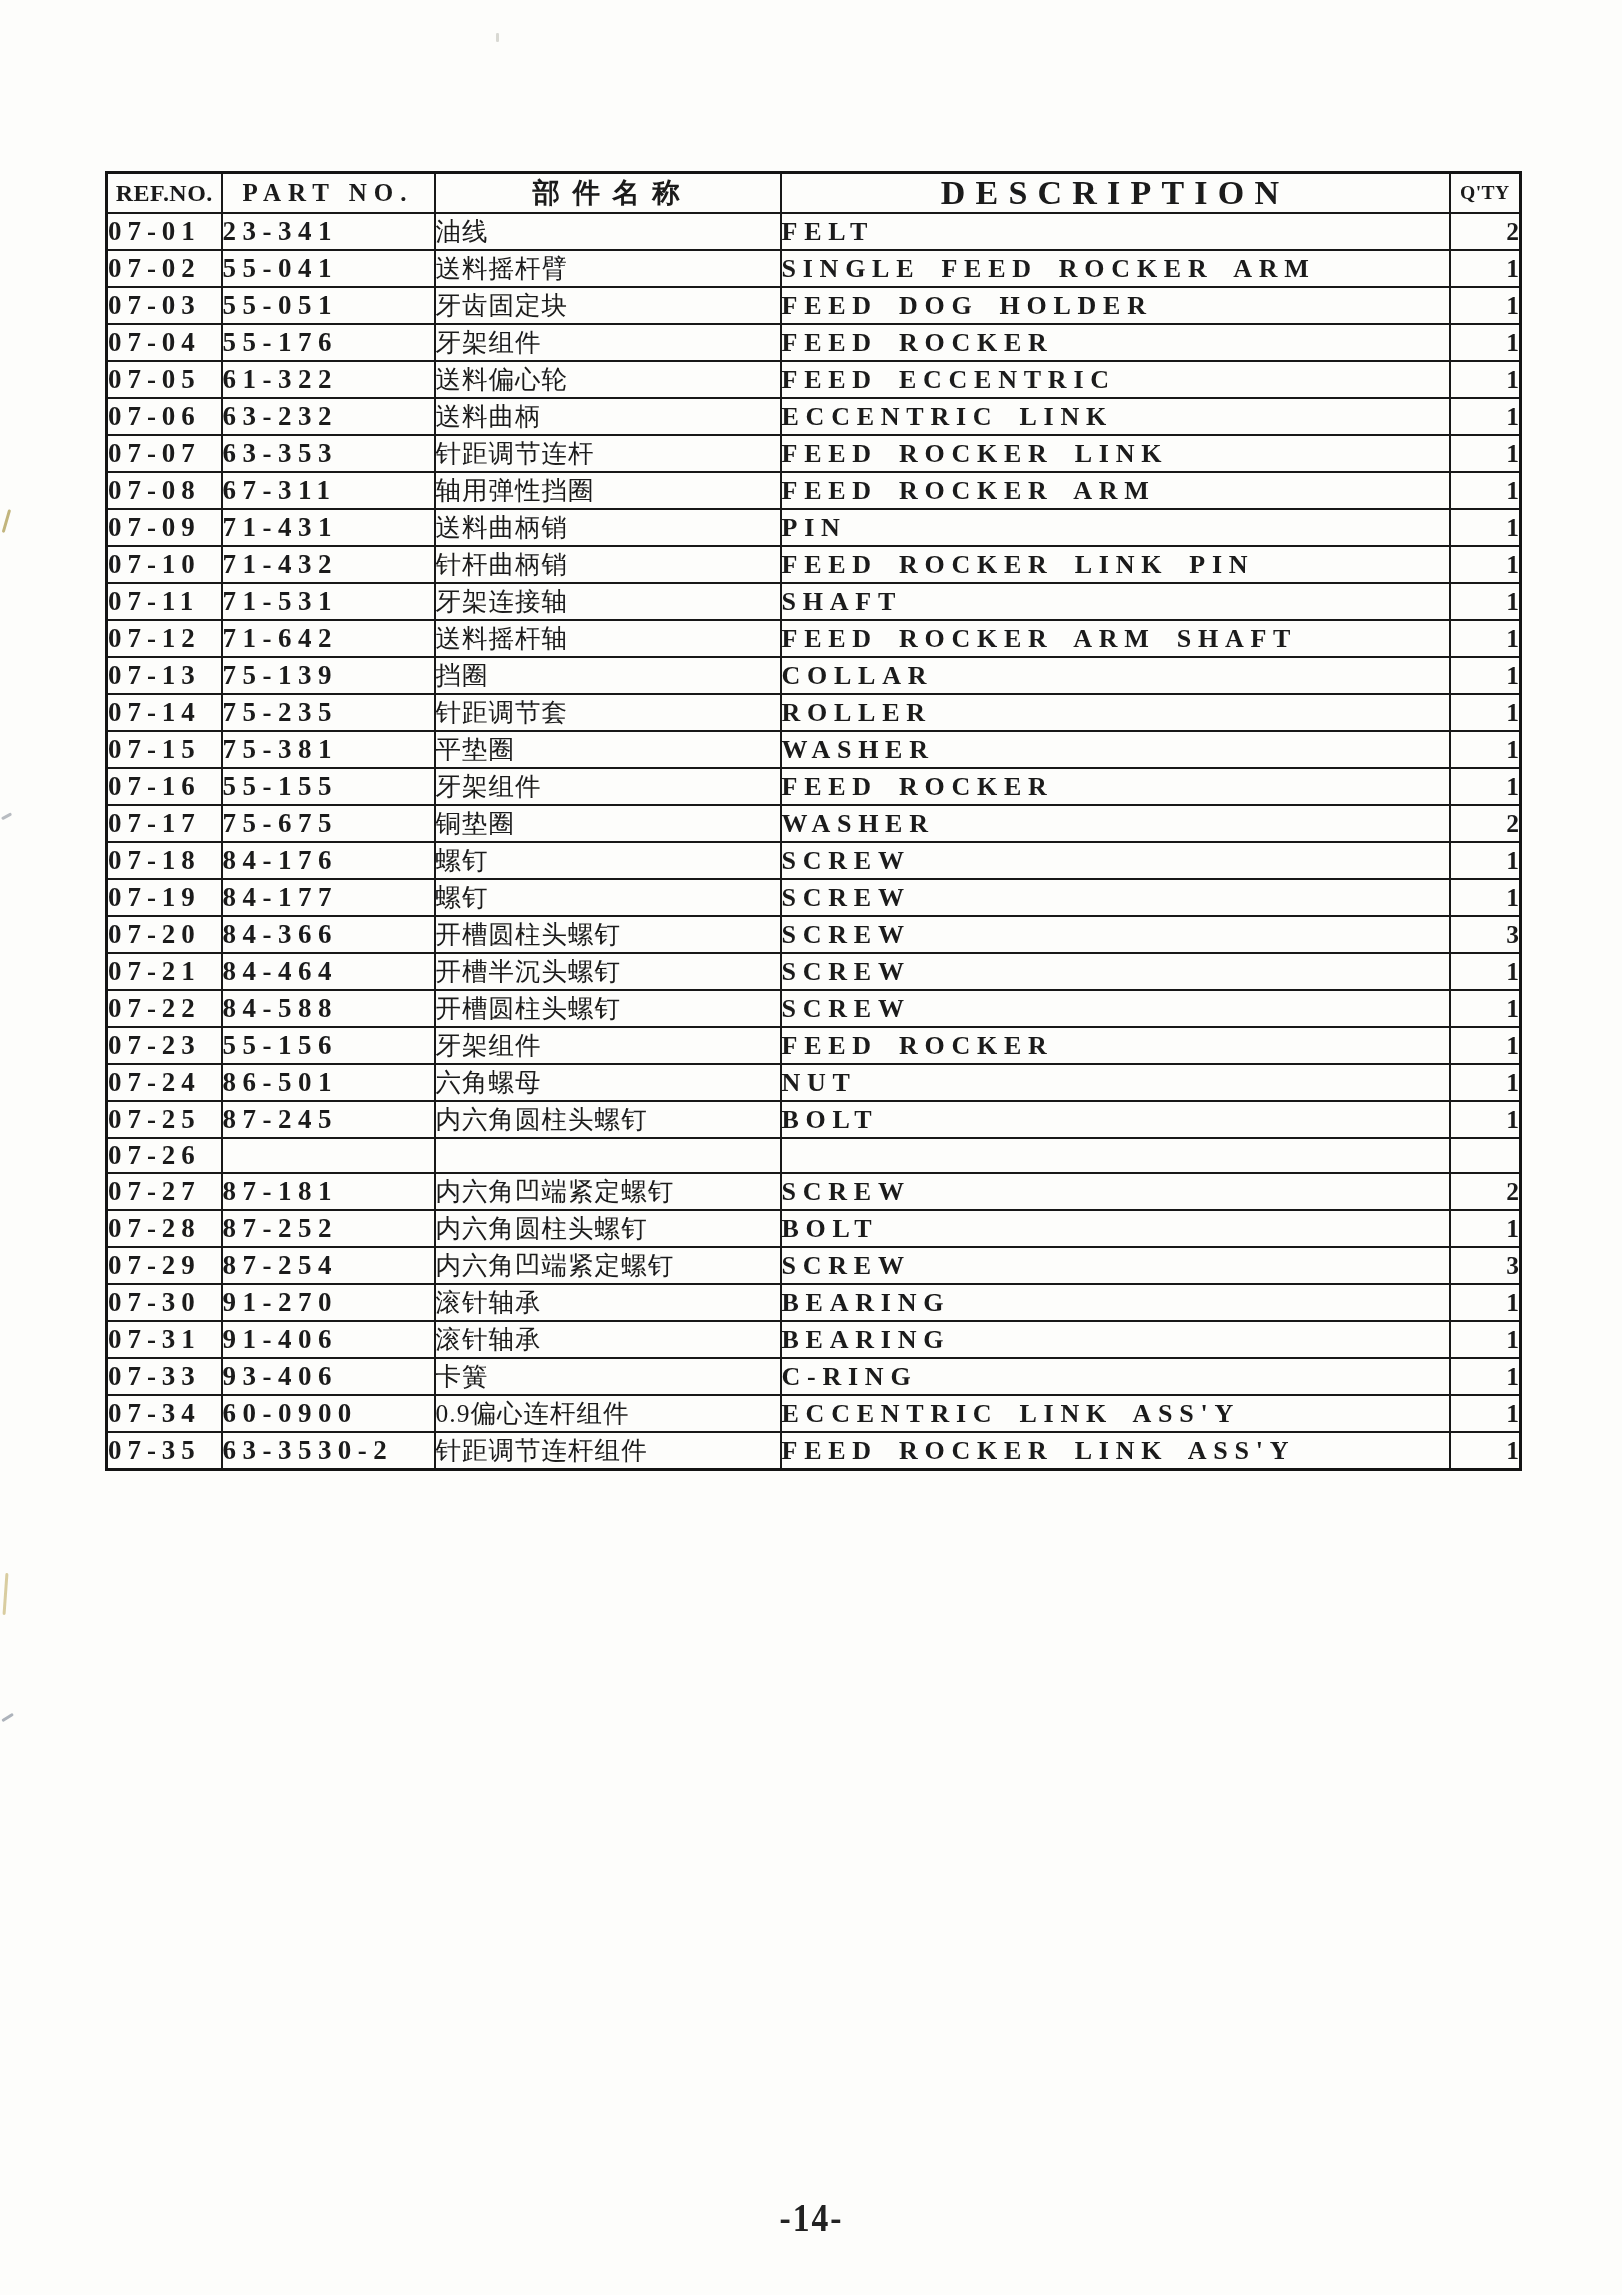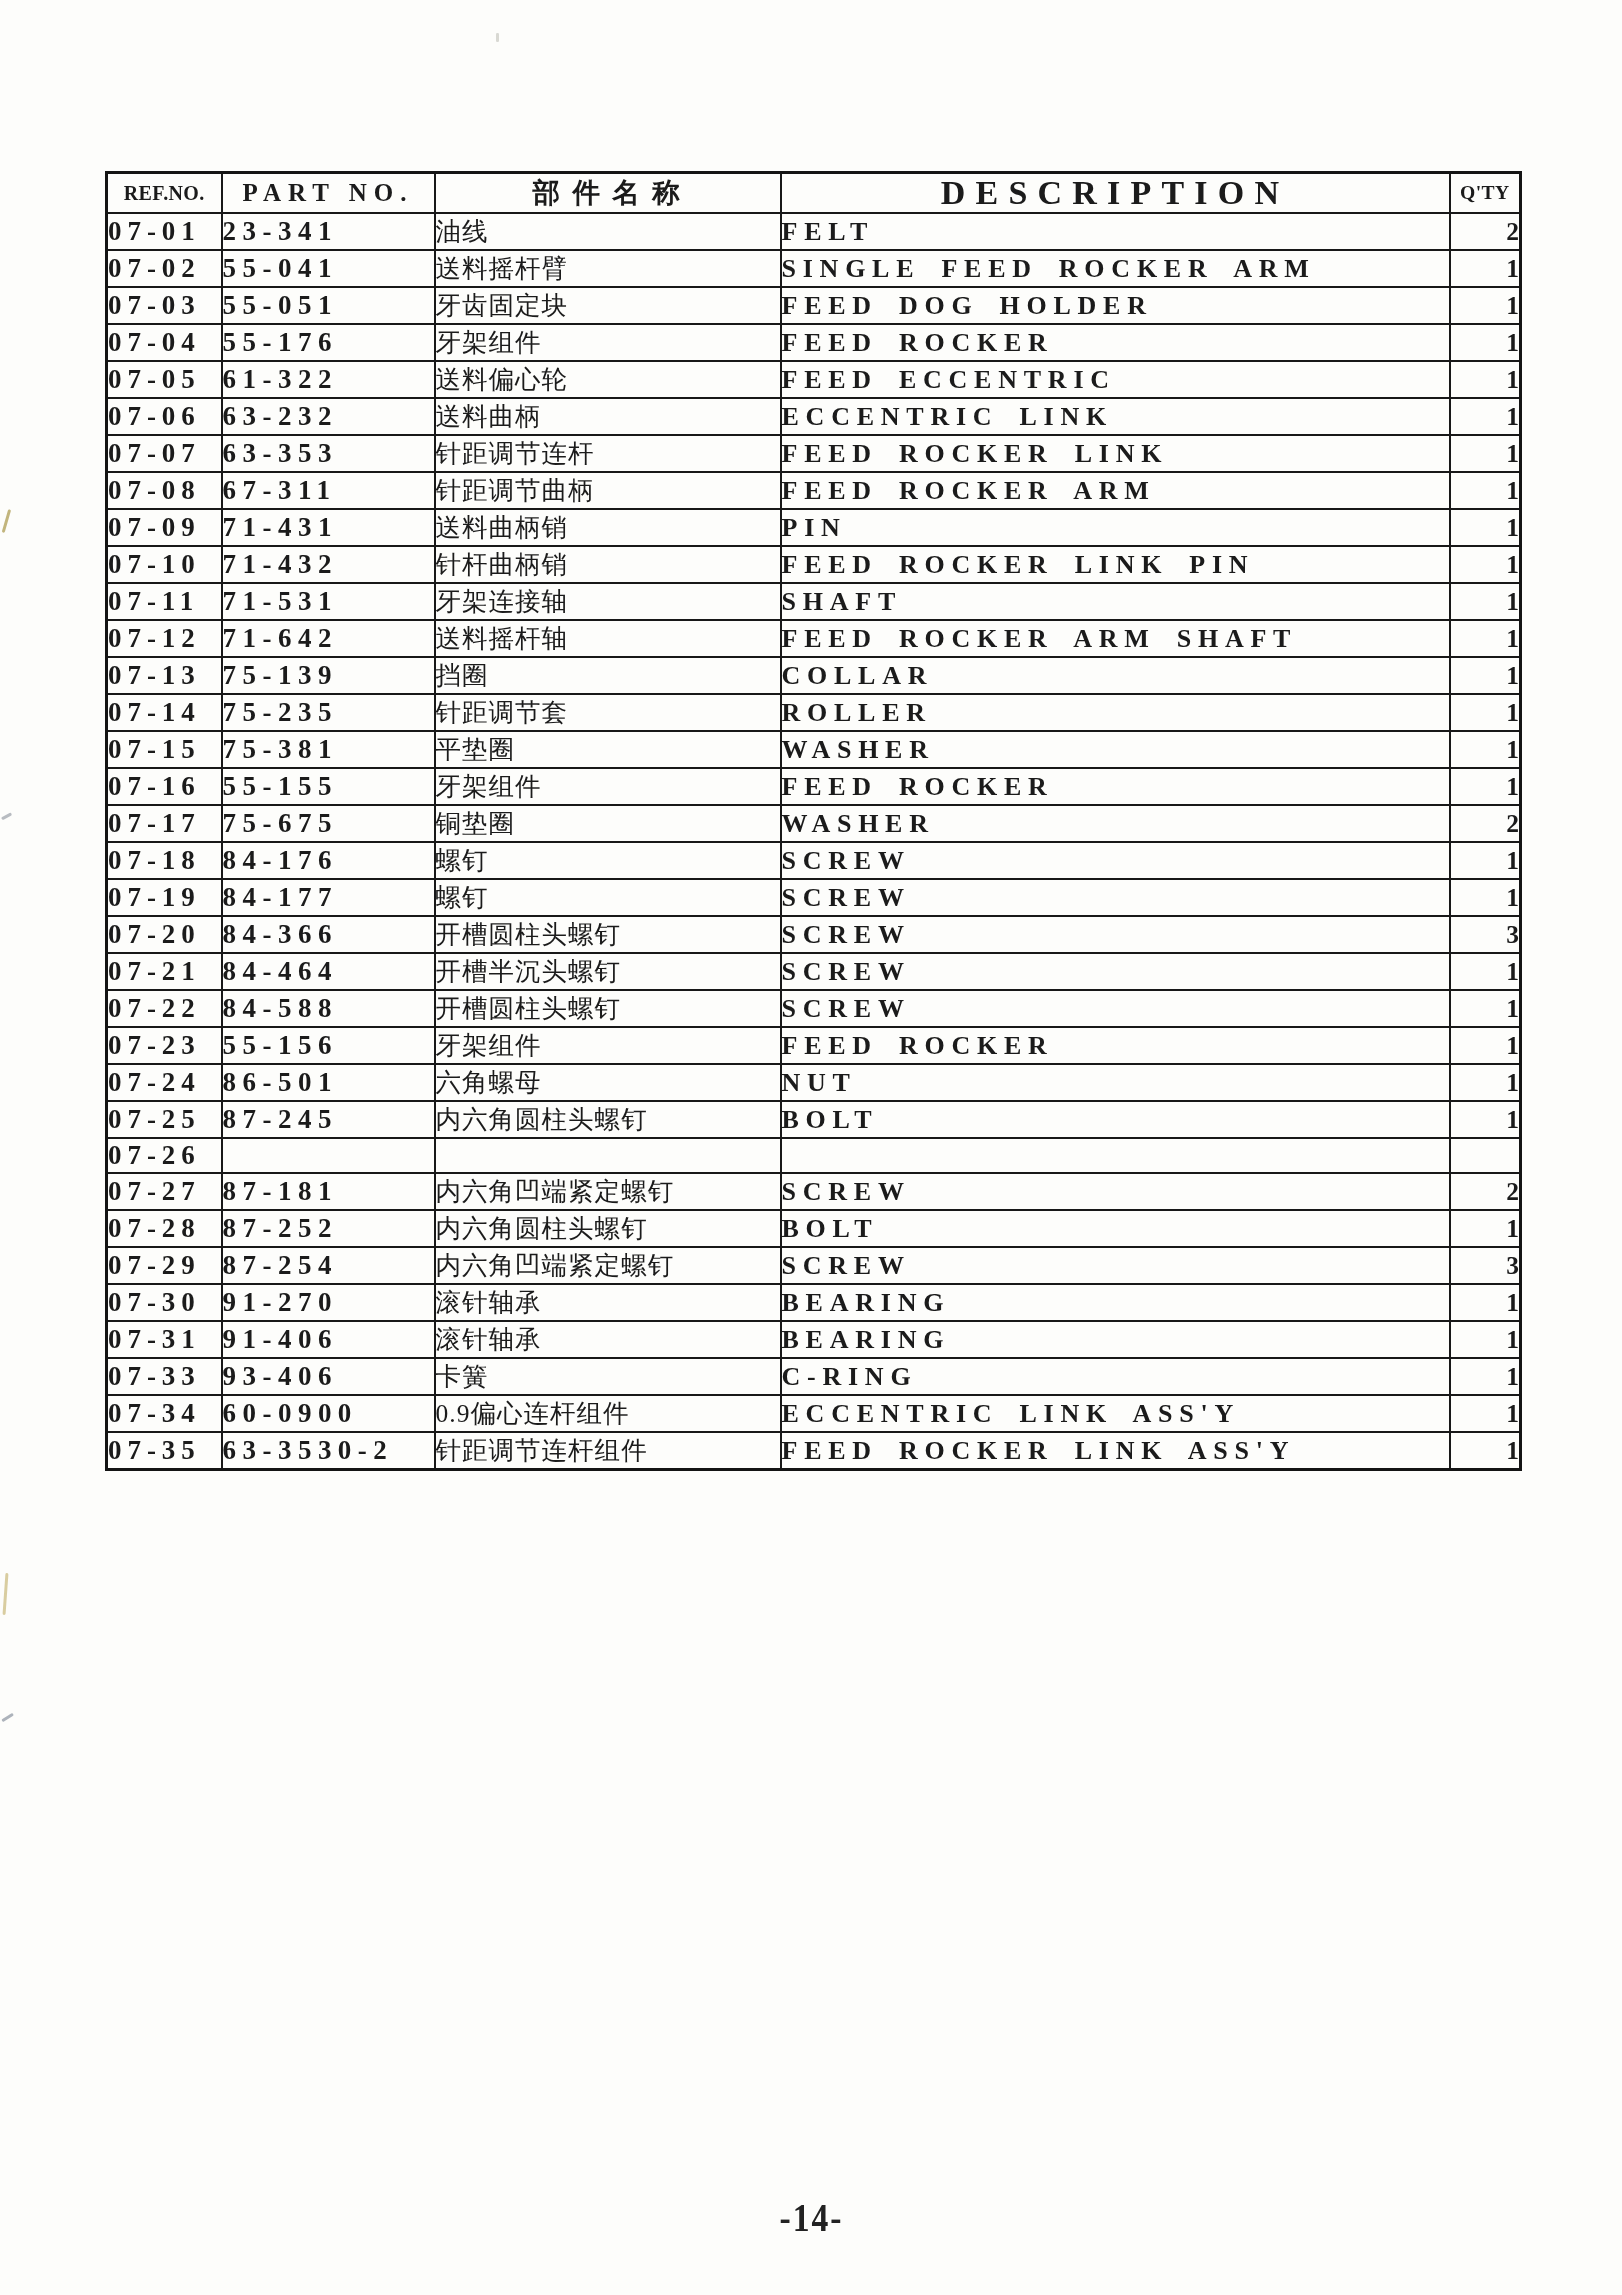--- a/index.html
+++ b/index.html
@@ -42,21 +42,21 @@
     white-space: nowrap;
     vertical-align: middle;
   }
   table.parts-table { border: 3.9px solid #141414; }
 
   thead tr { height: 31px; }
   tbody tr { height: 35px; }
 
   
   th.c-ref {
-    font-size: 20px;
+    font-size: 24px;
     font-weight: bold;
     letter-spacing: 0.02em;
     text-align: center;
   }
   th.c-part {
     font-size: 25px;
     font-weight: bold;
     letter-spacing: 0.28em;
     text-align: center;
     border-radius: 10px;
@@ -249,21 +249,21 @@
             <span class="stray-mark"></span>
           </td>
           <td class="c-desc">FEED ROCKER LINK</td>
           <td class="c-qty">1</td>
         </tr>
 
         <tr>
           <td class="c-ref">07-08</td>
           <td class="c-part">67-311</td>
           <td class="c-name">
-            <span>针距调节曲柄</span>
+            <span>轴用弹性挡圈</span>
             <span class="stray-mark"></span>
           </td>
           <td class="c-desc">FEED ROCKER ARM</td>
           <td class="c-qty">1</td>
         </tr>
 
         <tr>
           <td class="c-ref">07-09</td>
           <td class="c-part">71-431</td>
           <td class="c-name">

